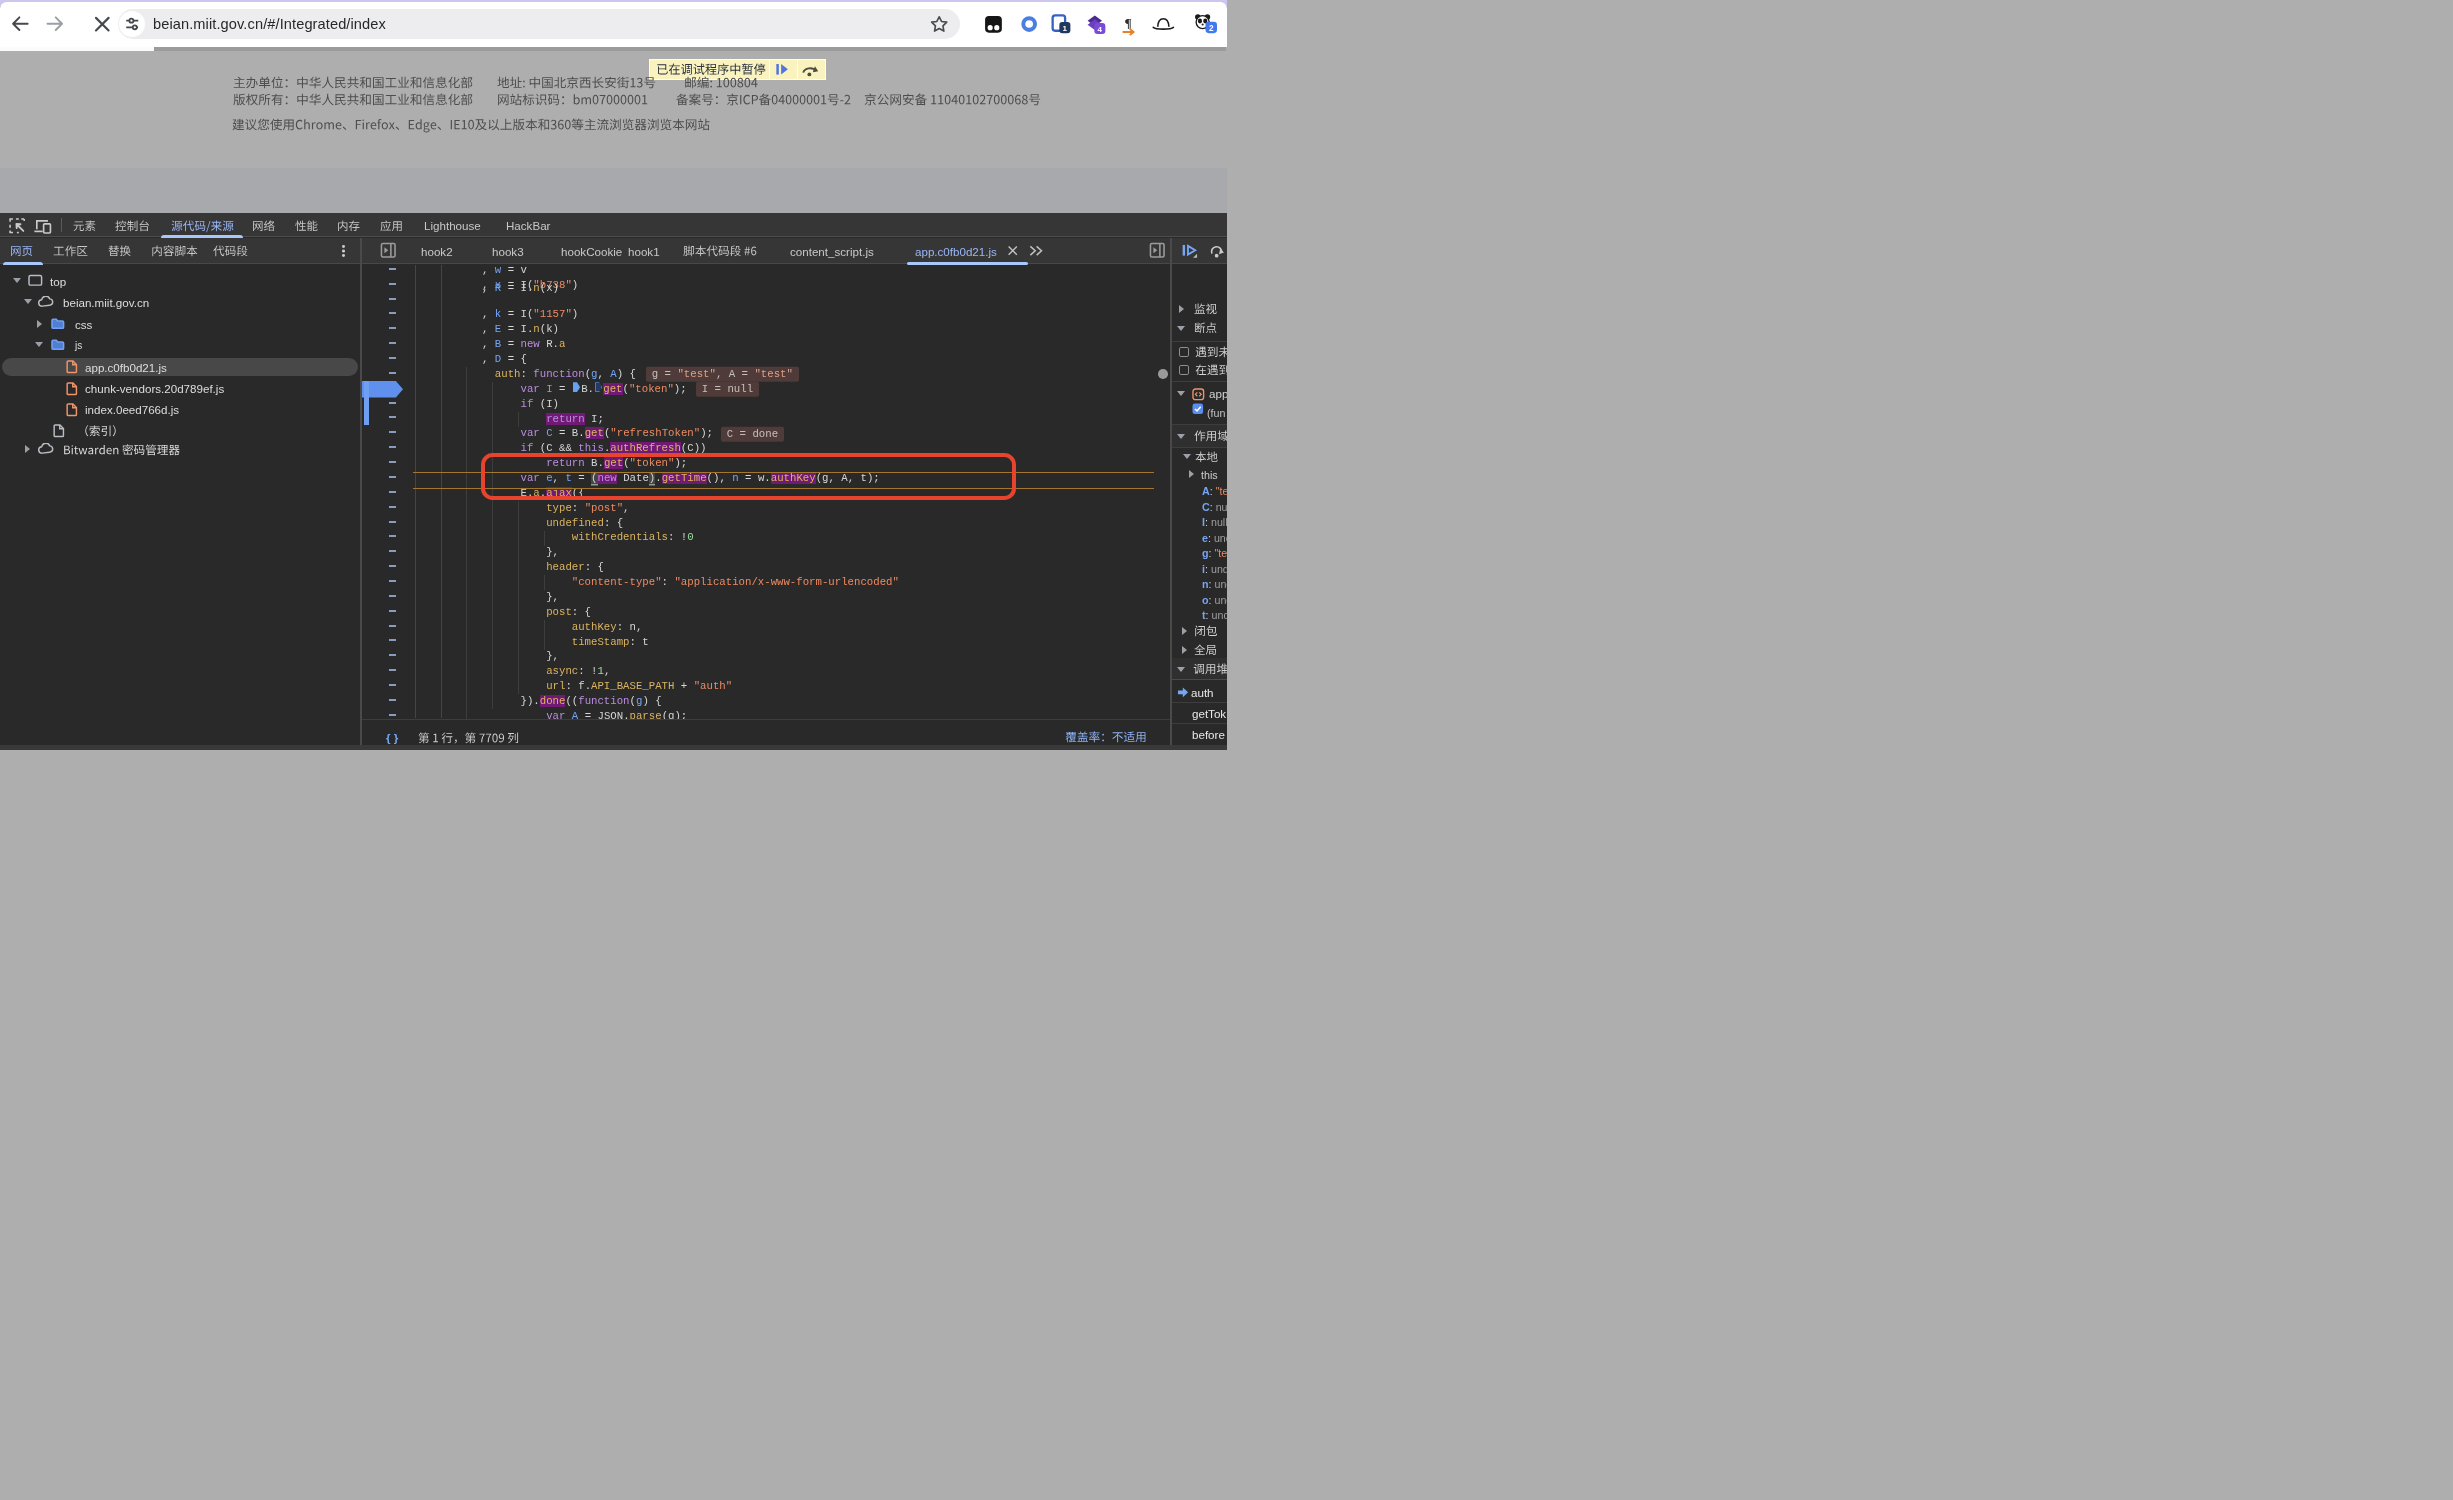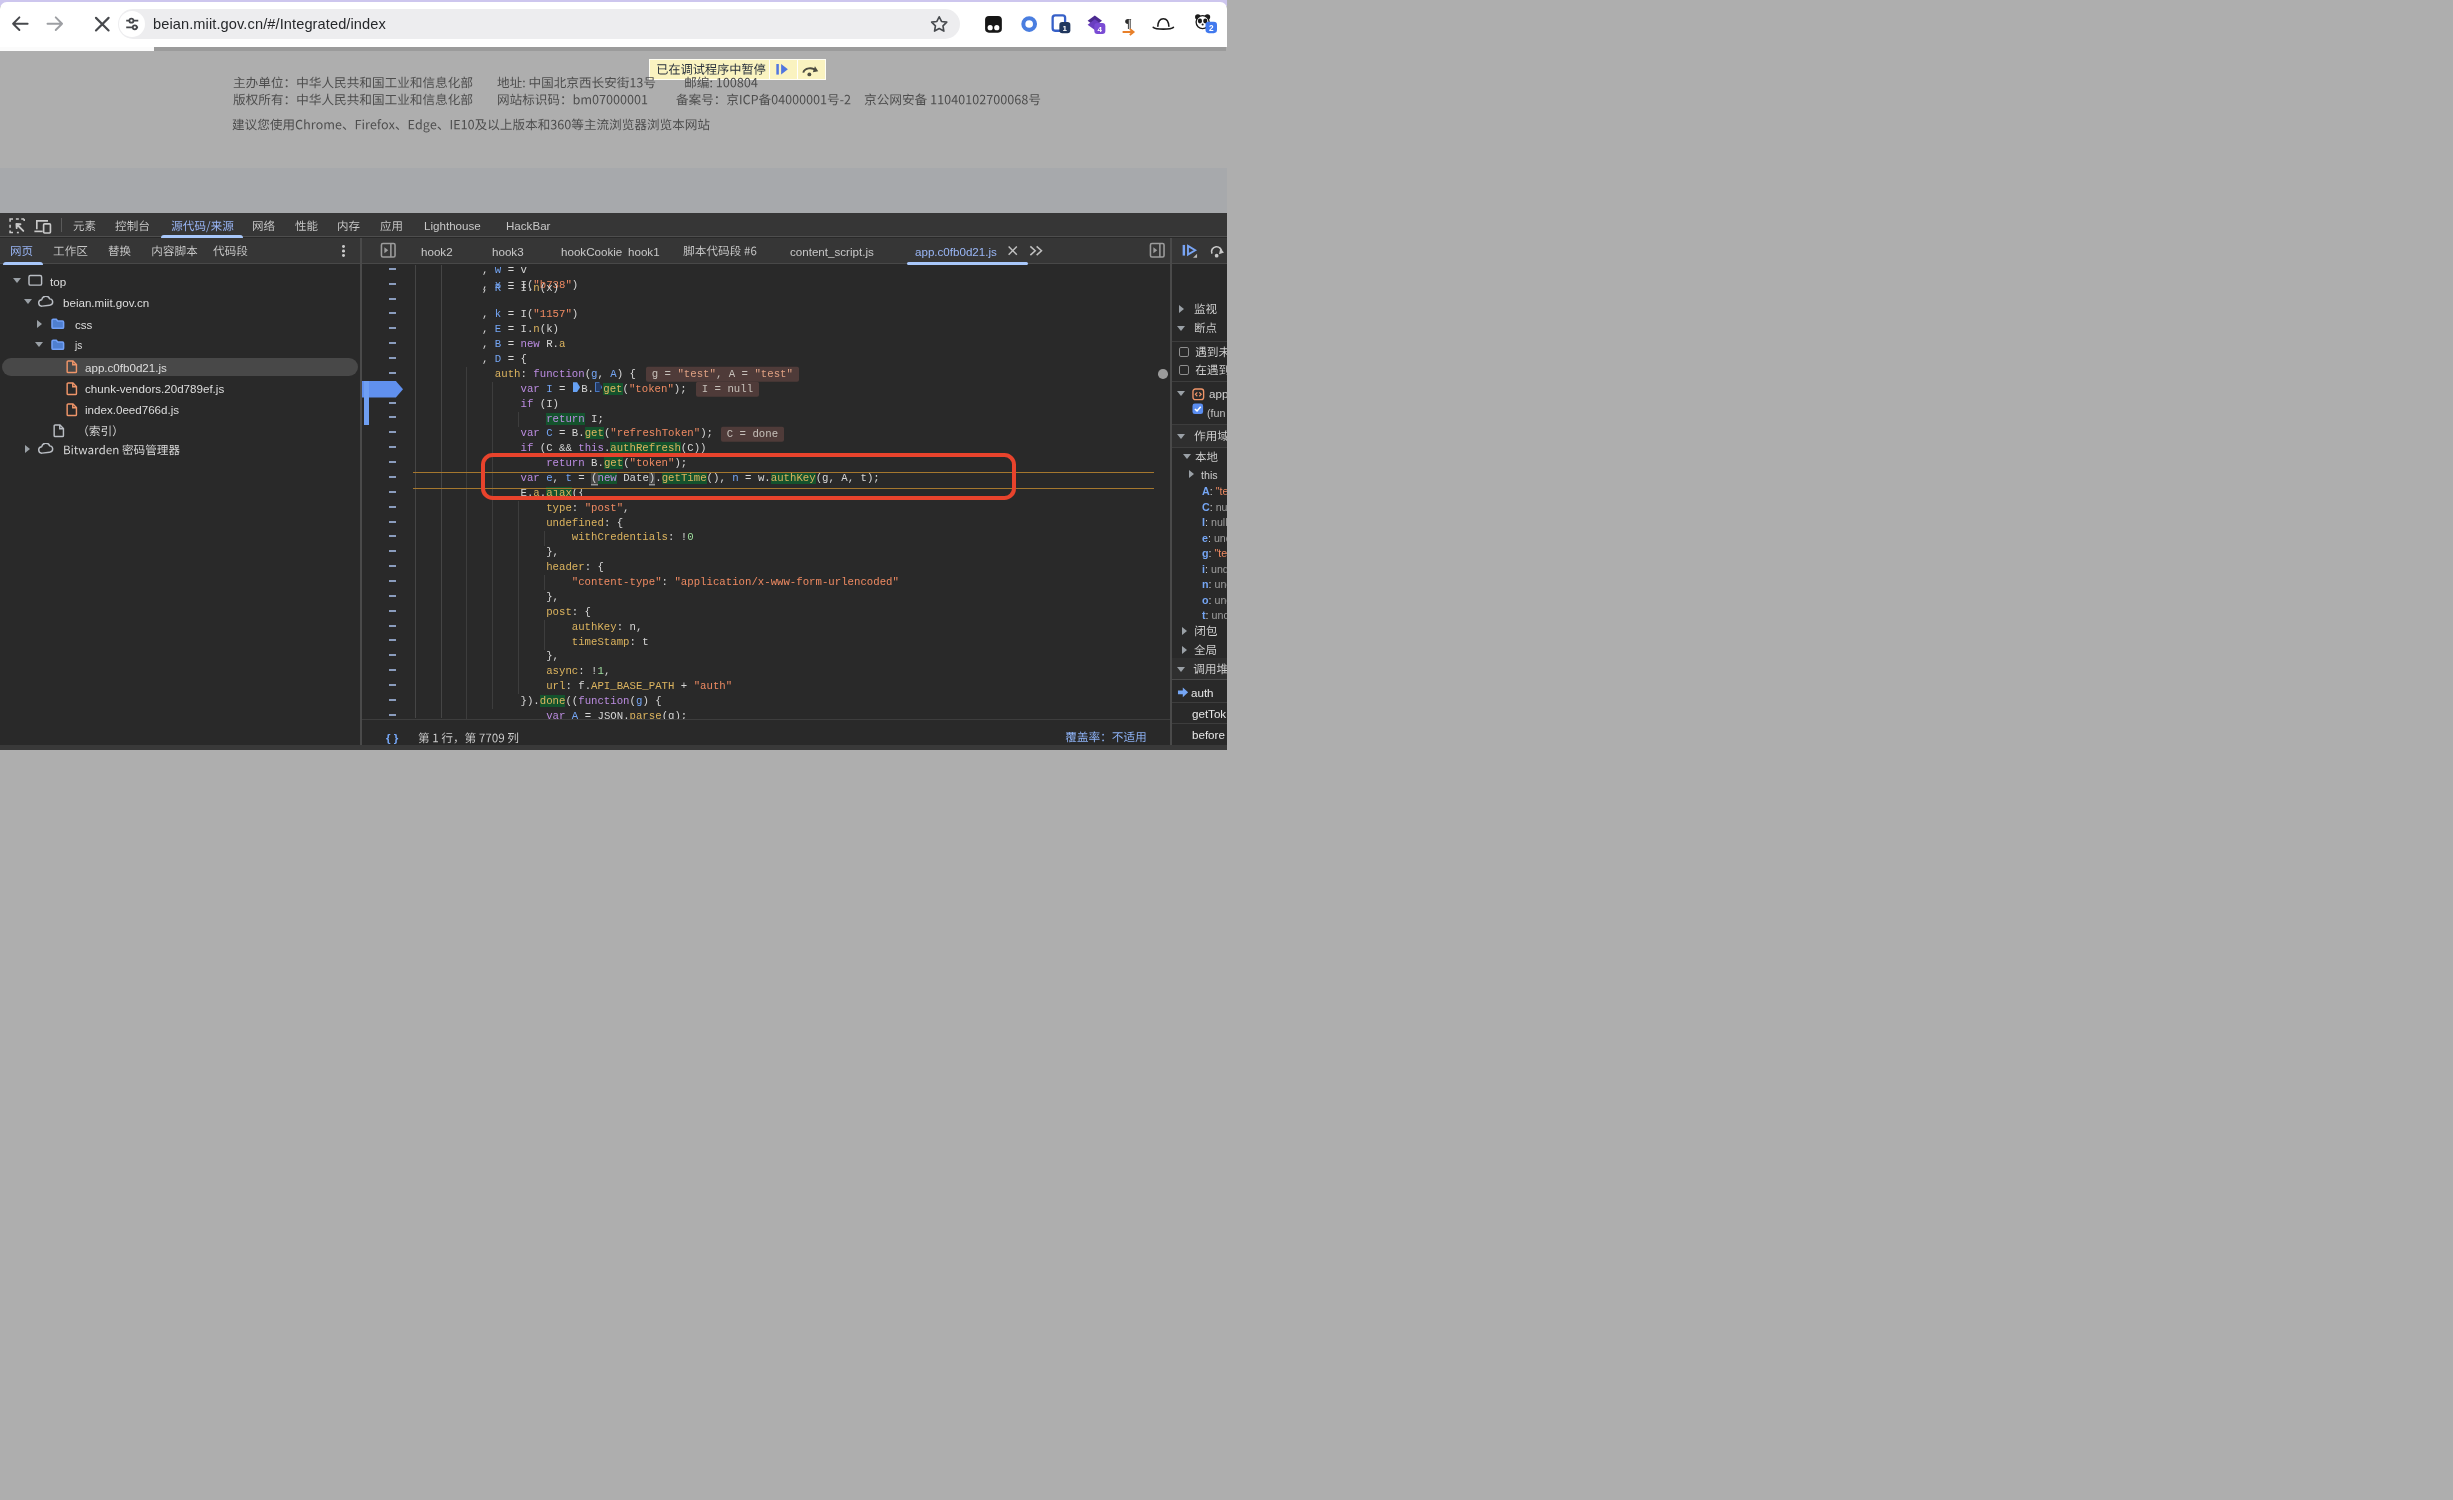--- a/index.html
+++ b/index.html
@@ -1,20 +1,20 @@
 <!DOCTYPE html>
 <html><head><meta charset="utf-8"><style>
 *{margin:0;padding:0;box-sizing:border-box}
 html,body{width:1227px;height:750px;overflow:hidden;background:#aeaeae}
 body{font-family:"Liberation Sans",sans-serif;position:relative}
 .abs{position:absolute}
 .txt{position:absolute;white-space:pre;transform:translateY(-50%)}
 .code{position:absolute;left:482px;font:10.7px/15px "Liberation Mono",monospace;white-space:pre;color:#d6d6d6;z-index:3}
 .kw{color:#bb8ce0}.vr{color:#75a6f5}.pr{color:#dcb45f}.st{color:#ee8a62}.nm{color:#9edd9e}
-.hl{background:#14532d}.bm{background:#464646;box-shadow:0 1.5px 0 #969696}
+.hl{background:#701a75}.bm{background:#464646;box-shadow:0 1.5px 0 #969696}
 .wid{position:absolute;font:10.7px/14.6px "Liberation Mono",monospace;color:#c6c0ba;background:#4f3b39;border-radius:1.9px;padding:0 5.8px;height:14.6px;white-space:pre;z-index:4;transform:translateY(-50%)}
 .gd{position:absolute;width:1px;background:#3d3d3d;z-index:2}
 .dash{position:absolute;left:389px;width:6.8px;height:1.6px;background:#8a9cbd;z-index:3}
 .tri{position:absolute;width:0;height:0;z-index:6}
 </style></head><body>
 <div class="abs" style="left:0;top:0;width:1227px;height:5.8px;background:#cdc6ee"></div>
 <div class="abs" style="left:0;top:2.4px;width:1227px;height:45px;background:#ffffff;border-radius:6.8px 6.8px 0 0"></div>
 <svg class="abs" style="left:9.7px;top:13.6px" width="107" height="19.4" viewBox="0 0 110 20">
 <g stroke="#47494d" stroke-width="2" fill="none" stroke-linecap="round" stroke-linejoin="round">
 <path d="M18 10 H3 M9.5 3.5 L3 10 L9.5 16.5"></path>

